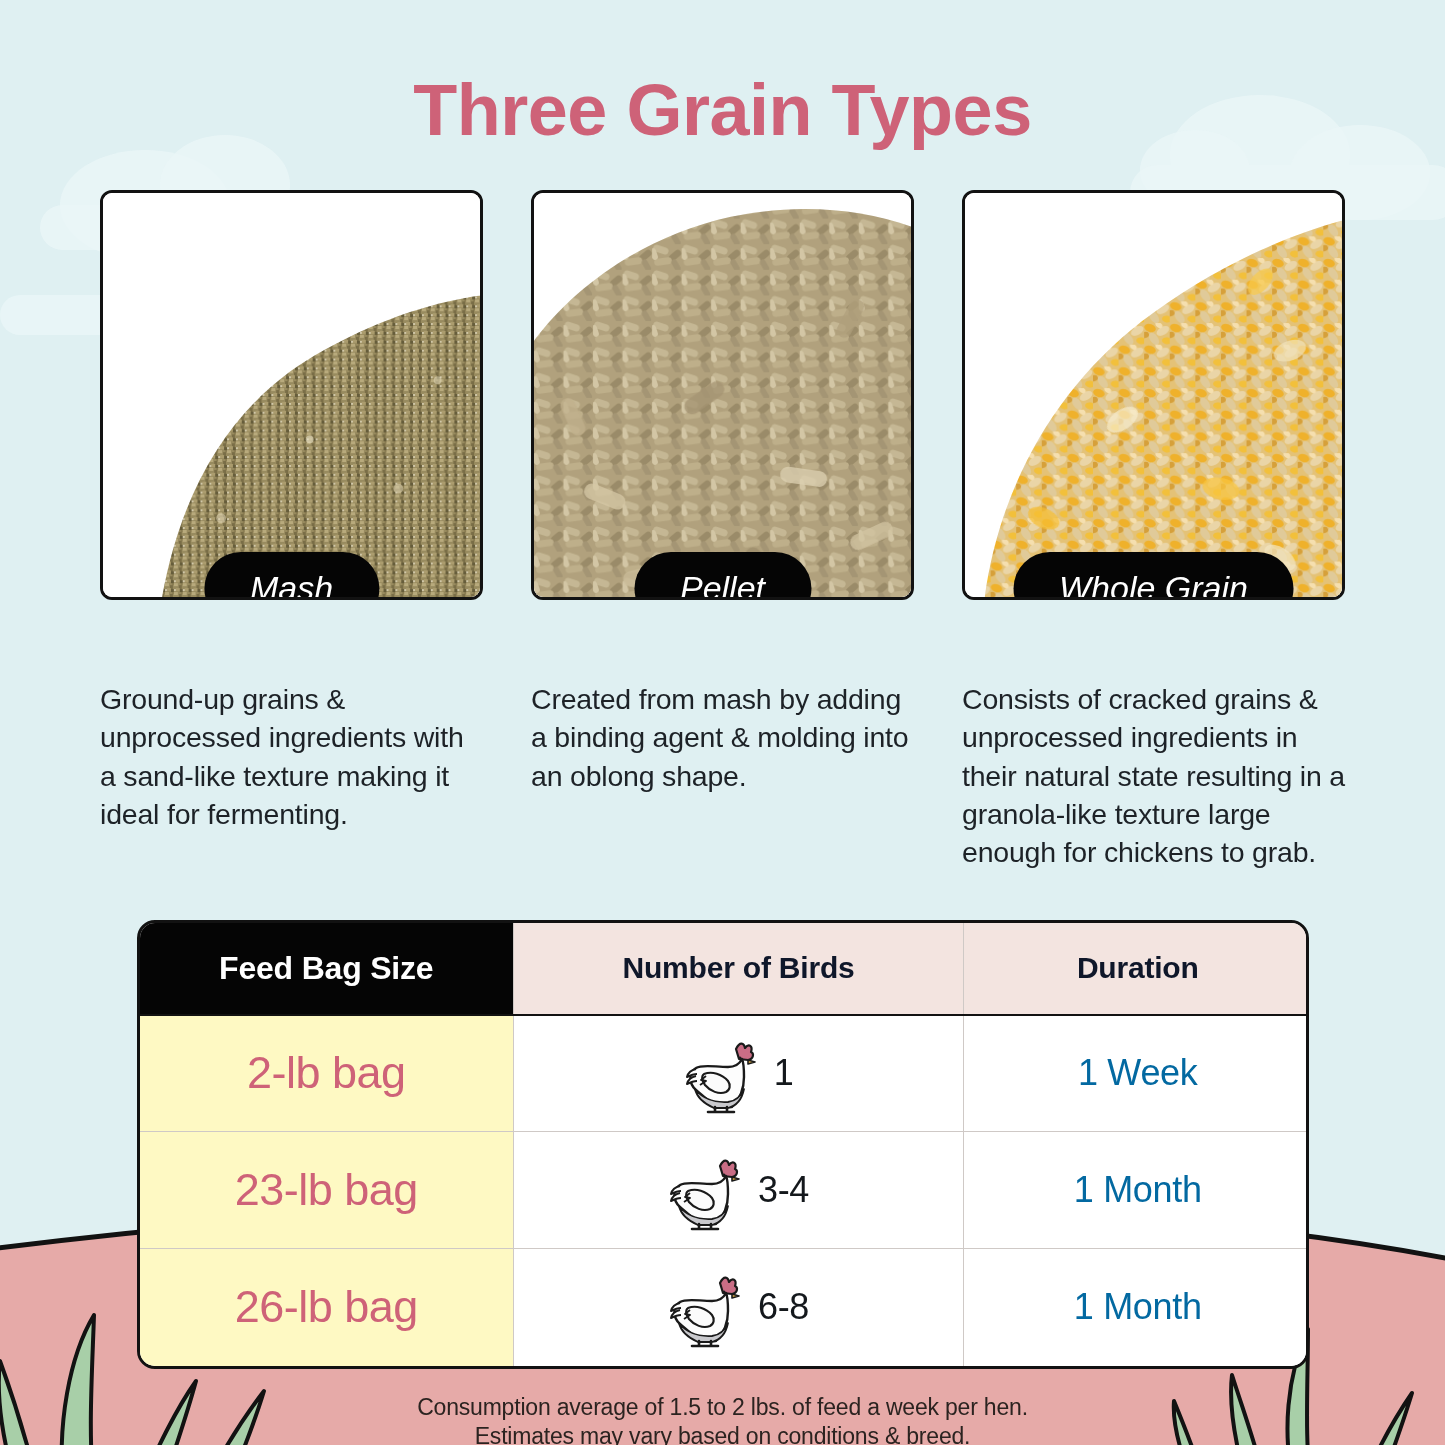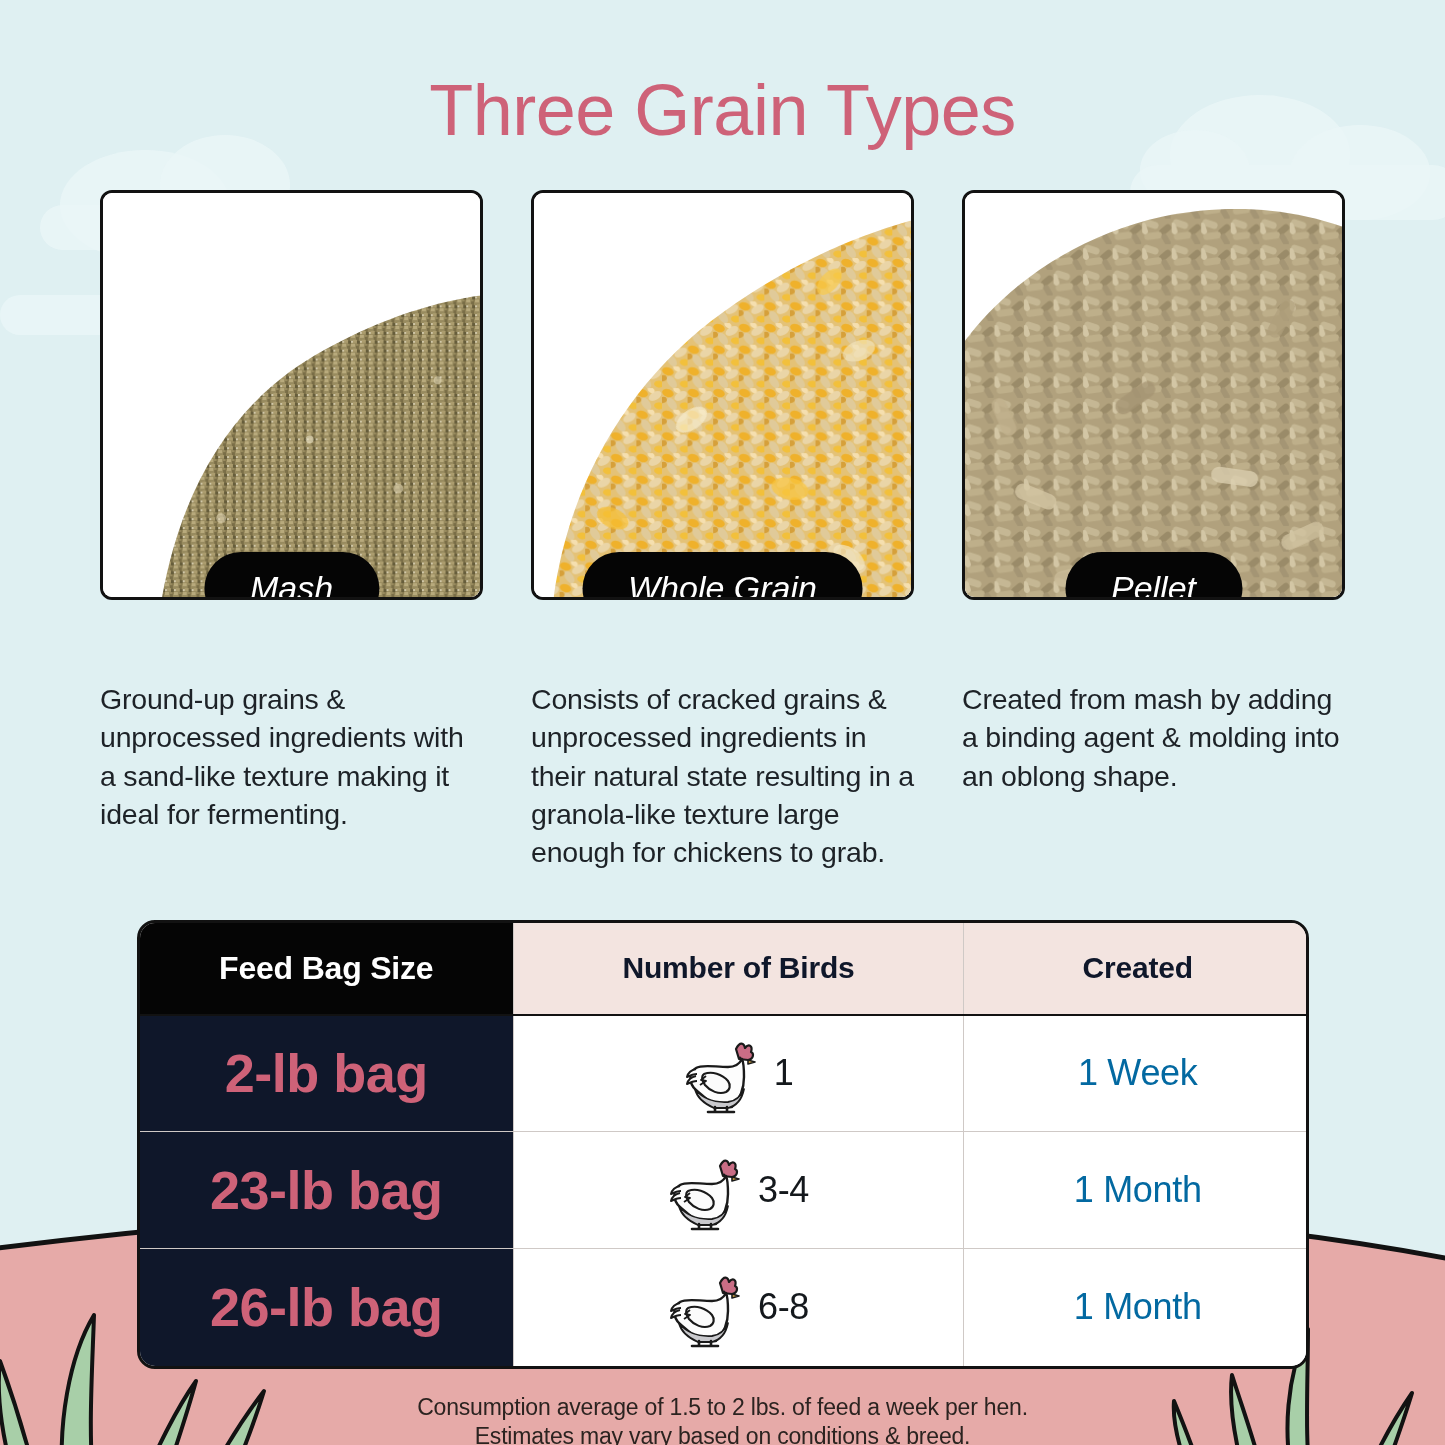--- a/index.html
+++ b/index.html
@@ -50,21 +50,21 @@
     z-index: 0;
   }
 
   
   #title {
     position: relative;
     z-index: 3;
     text-align: center;
     color: #ce6278;
     font-size: 72px;
-    font-weight: 400;
+    font-weight: 700;
     letter-spacing: -0.5px;
     padding-top: 74px;
     line-height: 1;
   }
 
   
   #columns {
     position: relative;
     z-index: 3;
     display: flex;
@@ -144,24 +144,24 @@
     color: #ffffff;
     font-size: 32px;
   }
 
   col.c1 { width: 374px; }
   col.c2 { width: 450px; }
   col.c3 { width: 348px; }
 
   tbody td { height: 117px; background: #ffffff; text-align: center; vertical-align: middle; }
   td.bag {
-    background: #0f172a;
+    background: #fef9c3;
     color: #ce6278;
-    font-size: 54px;
-    font-weight: bold;
+    font-size: 45px;
+    font-weight: normal;
     letter-spacing: -0.5px;
   }
   td.dur { font-size: 36px; color: #0369a1; letter-spacing: -0.3px; }
 
   .birds-cell-inner {
     display: flex; align-items: center; justify-content: center; gap: 16px;
   }
   .hen { width: 74px; height: 82px; display: block; }
   .bird-count { font-size: 36px; color: #14181c; letter-spacing: -0.3px; }
 
@@ -236,20 +236,57 @@
           <circle cx="210" cy="250" r="4" fill="#efe7cd"></circle>
           <circle cx="300" cy="300" r="5" fill="#d7ccab"></circle>
           <circle cx="250" cy="380" r="4" fill="#efe7cd"></circle>
           <circle cx="340" cy="190" r="4" fill="#e4dabb"></circle>
           <circle cx="160" cy="395" r="5" fill="#ded3b4"></circle>
         </g>
       </svg>
       <div class="pill">Mash</div>
     </div>
     <p class="desc">Ground-up grains &amp; unprocessed ingredients with a sand-like texture making it ideal for fermenting.</p>
+  </div>
+
+  <div class="col">
+    <div class="photo-card">
+      <svg class="grain-svg" viewBox="0 0 383 410" preserveAspectRatio="none">
+        <defs>
+          <clipPath id="pelClip">
+            <path d="M0,410 L0,150 C40,96 110,44 200,24 C270,10 330,16 383,34 L383,410 Z"></path>
+          </clipPath>
+          <pattern id="pelTex" width="30" height="26" patternUnits="userSpaceOnUse">
+            <rect width="30" height="26" fill="#b7a682"></rect>
+            <rect x="1" y="2" width="16" height="7" rx="3.5" fill="#cdbf9c" transform="rotate(18 9 5)"></rect>
+            <rect x="16" y="8" width="14" height="7" rx="3.5" fill="#9d8d6b" transform="rotate(-40 23 11)"></rect>
+            <rect x="2" y="14" width="18" height="7" rx="3.5" fill="#c5b591" transform="rotate(-8 11 17)"></rect>
+            <rect x="18" y="18" width="13" height="6" rx="3" fill="#a89878" transform="rotate(60 24 21)"></rect>
+            <rect x="-4" y="7" width="12" height="6" rx="3" fill="#ddd0b0" transform="rotate(72 2 10)"></rect>
+          </pattern>
+        </defs>
+        <rect width="383" height="410" fill="#ffffff"></rect>
+        <g clip-path="url(#pelClip)">
+          <rect width="383" height="410" fill="url(#pelTex)"></rect>
+          <rect width="383" height="410" fill="#8f805c" opacity=".12"></rect>
+          <g opacity=".75">
+            <rect x="50" y="300" width="44" height="16" rx="8" fill="#d6c8a6" transform="rotate(22 72 308)"></rect>
+            <rect x="150" y="200" width="46" height="16" rx="8" fill="#a59473" transform="rotate(-35 173 208)"></rect>
+            <rect x="250" y="280" width="48" height="16" rx="8" fill="#ddd1b2" transform="rotate(8 274 288)"></rect>
+            <rect x="300" y="120" width="42" height="15" rx="7" fill="#b0a07d" transform="rotate(-62 321 127)"></rect>
+            <rect x="90" y="380" width="46" height="16" rx="8" fill="#cbbd9a" transform="rotate(-14 113 388)"></rect>
+            <rect x="210" y="370" width="44" height="16" rx="8" fill="#9e8e6d" transform="rotate(48 232 378)"></rect>
+            <rect x="320" y="340" width="46" height="16" rx="8" fill="#d2c4a2" transform="rotate(-25 343 348)"></rect>
+            <rect x="20" y="220" width="40" height="15" rx="7" fill="#c0b08c" transform="rotate(66 40 227)"></rect>
+          </g>
+        </g>
+      </svg>
+      <div class="pill">Pellet</div>
+    </div>
+    <p class="desc">Created from mash by adding a binding agent &amp; molding into an oblong shape.</p>
   </div>
 
   <div class="col">
     <div class="photo-card">
       <svg class="grain-svg" viewBox="0 0 383 410" preserveAspectRatio="none">
         <defs>
           <clipPath id="wgClip">
             <path d="M20,410 C35,300 90,200 180,130 C240,85 305,50 383,28 L383,410 Z"></path>
           </clipPath>
           <pattern id="wgTex" width="26" height="22" patternUnits="userSpaceOnUse">
@@ -276,71 +313,34 @@
             <ellipse cx="320" cy="370" rx="18" ry="10" fill="#f3e6c2" transform="rotate(35 320 370)"></ellipse>
             <ellipse cx="300" cy="90" rx="16" ry="9" fill="#f8cb4d" transform="rotate(-48 300 90)"></ellipse>
           </g>
         </g>
       </svg>
       <div class="pill">Whole Grain</div>
     </div>
     <p class="desc">Consists of cracked grains &amp; unprocessed ingredients in their natural state resulting in a granola-like texture large enough for chickens to grab.</p>
   </div>
 
-  <div class="col">
-    <div class="photo-card">
-      <svg class="grain-svg" viewBox="0 0 383 410" preserveAspectRatio="none">
-        <defs>
-          <clipPath id="pelClip">
-            <path d="M0,410 L0,150 C40,96 110,44 200,24 C270,10 330,16 383,34 L383,410 Z"></path>
-          </clipPath>
-          <pattern id="pelTex" width="30" height="26" patternUnits="userSpaceOnUse">
-            <rect width="30" height="26" fill="#b7a682"></rect>
-            <rect x="1" y="2" width="16" height="7" rx="3.5" fill="#cdbf9c" transform="rotate(18 9 5)"></rect>
-            <rect x="16" y="8" width="14" height="7" rx="3.5" fill="#9d8d6b" transform="rotate(-40 23 11)"></rect>
-            <rect x="2" y="14" width="18" height="7" rx="3.5" fill="#c5b591" transform="rotate(-8 11 17)"></rect>
-            <rect x="18" y="18" width="13" height="6" rx="3" fill="#a89878" transform="rotate(60 24 21)"></rect>
-            <rect x="-4" y="7" width="12" height="6" rx="3" fill="#ddd0b0" transform="rotate(72 2 10)"></rect>
-          </pattern>
-        </defs>
-        <rect width="383" height="410" fill="#ffffff"></rect>
-        <g clip-path="url(#pelClip)">
-          <rect width="383" height="410" fill="url(#pelTex)"></rect>
-          <rect width="383" height="410" fill="#8f805c" opacity=".12"></rect>
-          <g opacity=".75">
-            <rect x="50" y="300" width="44" height="16" rx="8" fill="#d6c8a6" transform="rotate(22 72 308)"></rect>
-            <rect x="150" y="200" width="46" height="16" rx="8" fill="#a59473" transform="rotate(-35 173 208)"></rect>
-            <rect x="250" y="280" width="48" height="16" rx="8" fill="#ddd1b2" transform="rotate(8 274 288)"></rect>
-            <rect x="300" y="120" width="42" height="15" rx="7" fill="#b0a07d" transform="rotate(-62 321 127)"></rect>
-            <rect x="90" y="380" width="46" height="16" rx="8" fill="#cbbd9a" transform="rotate(-14 113 388)"></rect>
-            <rect x="210" y="370" width="44" height="16" rx="8" fill="#9e8e6d" transform="rotate(48 232 378)"></rect>
-            <rect x="320" y="340" width="46" height="16" rx="8" fill="#d2c4a2" transform="rotate(-25 343 348)"></rect>
-            <rect x="20" y="220" width="40" height="15" rx="7" fill="#c0b08c" transform="rotate(66 40 227)"></rect>
-          </g>
-        </g>
-      </svg>
-      <div class="pill">Pellet</div>
-    </div>
-    <p class="desc">Created from mash by adding a binding agent &amp; molding into an oblong shape.</p>
-  </div>
-
 </div>
 
 <div id="table-wrap">
   <table>
     <colgroup>
         <col class="c1">
         <col class="c2">
         <col class="c3">
       </colgroup>
     <thead>
       <tr>
         <th class="hdr-dark">Feed Bag Size</th>
         <th>Number of Birds</th>
-        <th>Created</th>
+        <th>Duration</th>
       </tr>
     </thead>
     <tbody>
       <tr>
         <td class="bag">2-lb bag</td>
         <td>
           <div class="birds-cell-inner">
             <svg class="hen" viewBox="0 0 74 82">
               <path d="M52,17 C56,9 60,11 61,16 C65,11 69,14 67,20 C70,21 70,27 64,28 L55,27 Z" fill="#c96d85" stroke="#1a1a1a" stroke-width="2.2" stroke-linejoin="round"></path>
               <path d="M58,27 C55,33 50,35 44,35 C31,35 18,32 12,36 C4,41 5,52 12,58 C19,64 26,69 30,75 L48,75 C55,68 60,57 60,45 C60,37 60,31 58,27 Z" fill="#fdfdfd" stroke="#1a1a1a" stroke-width="2.4" stroke-linejoin="round"></path>

